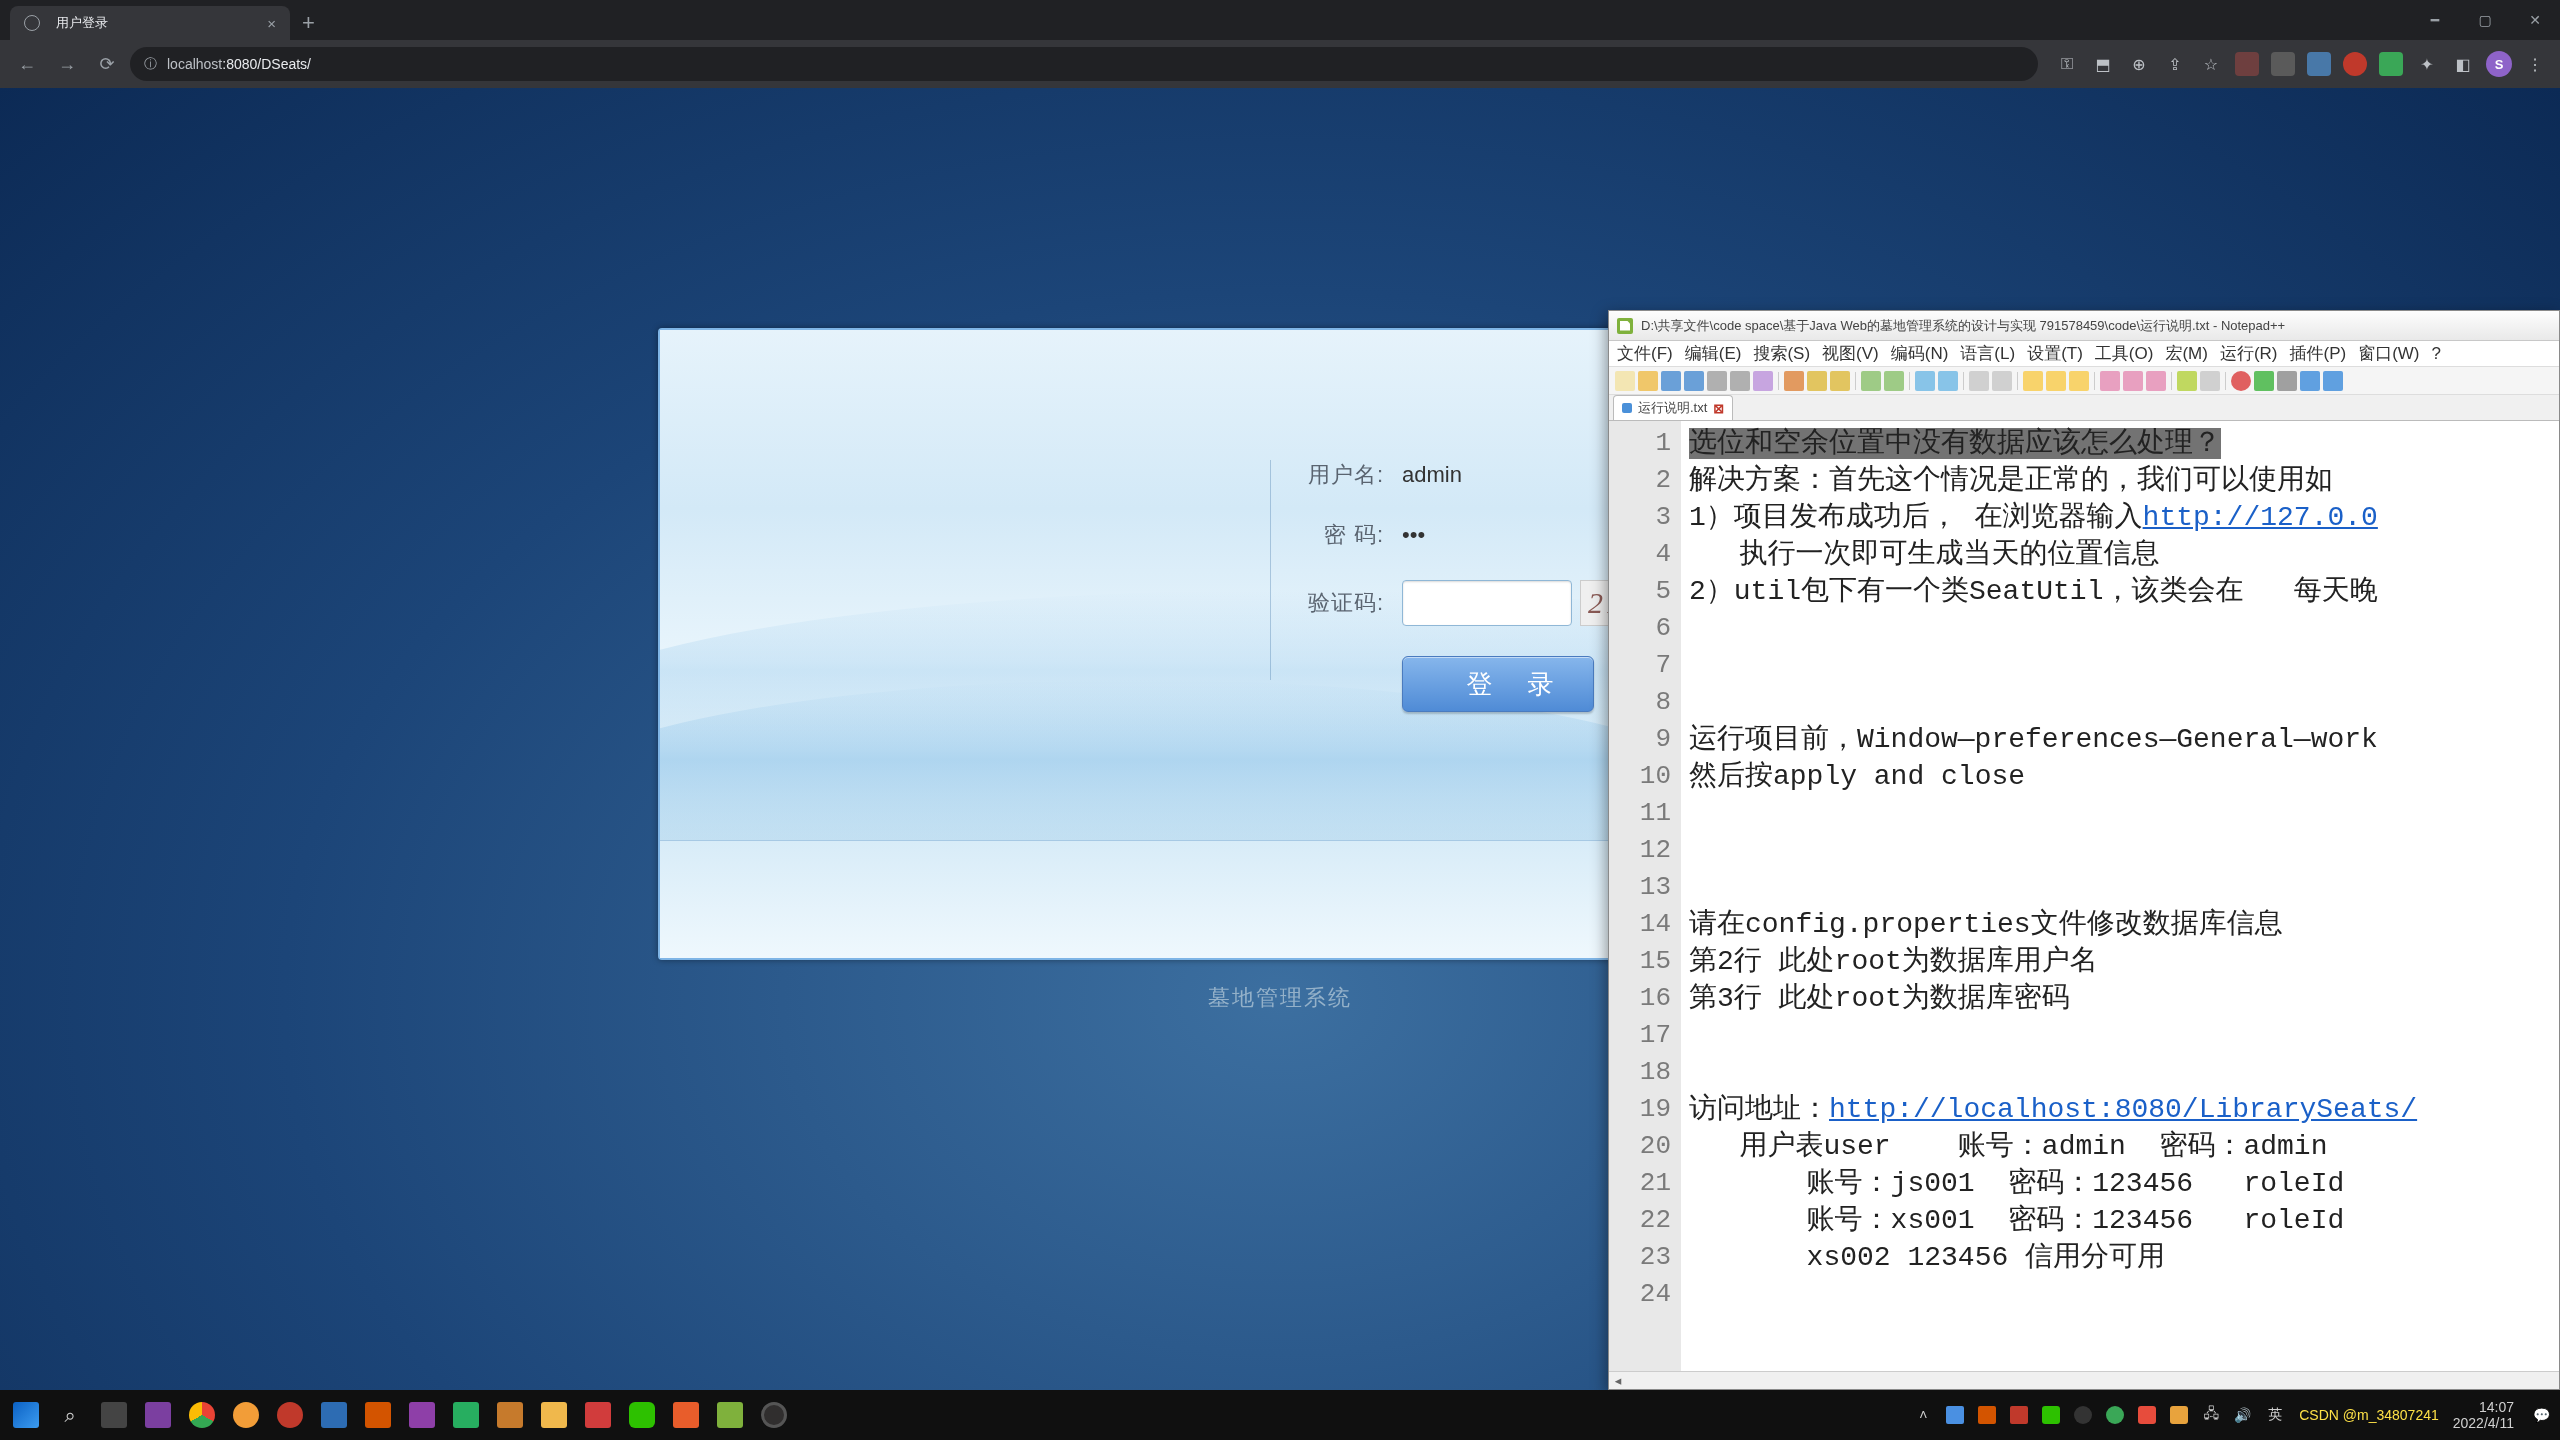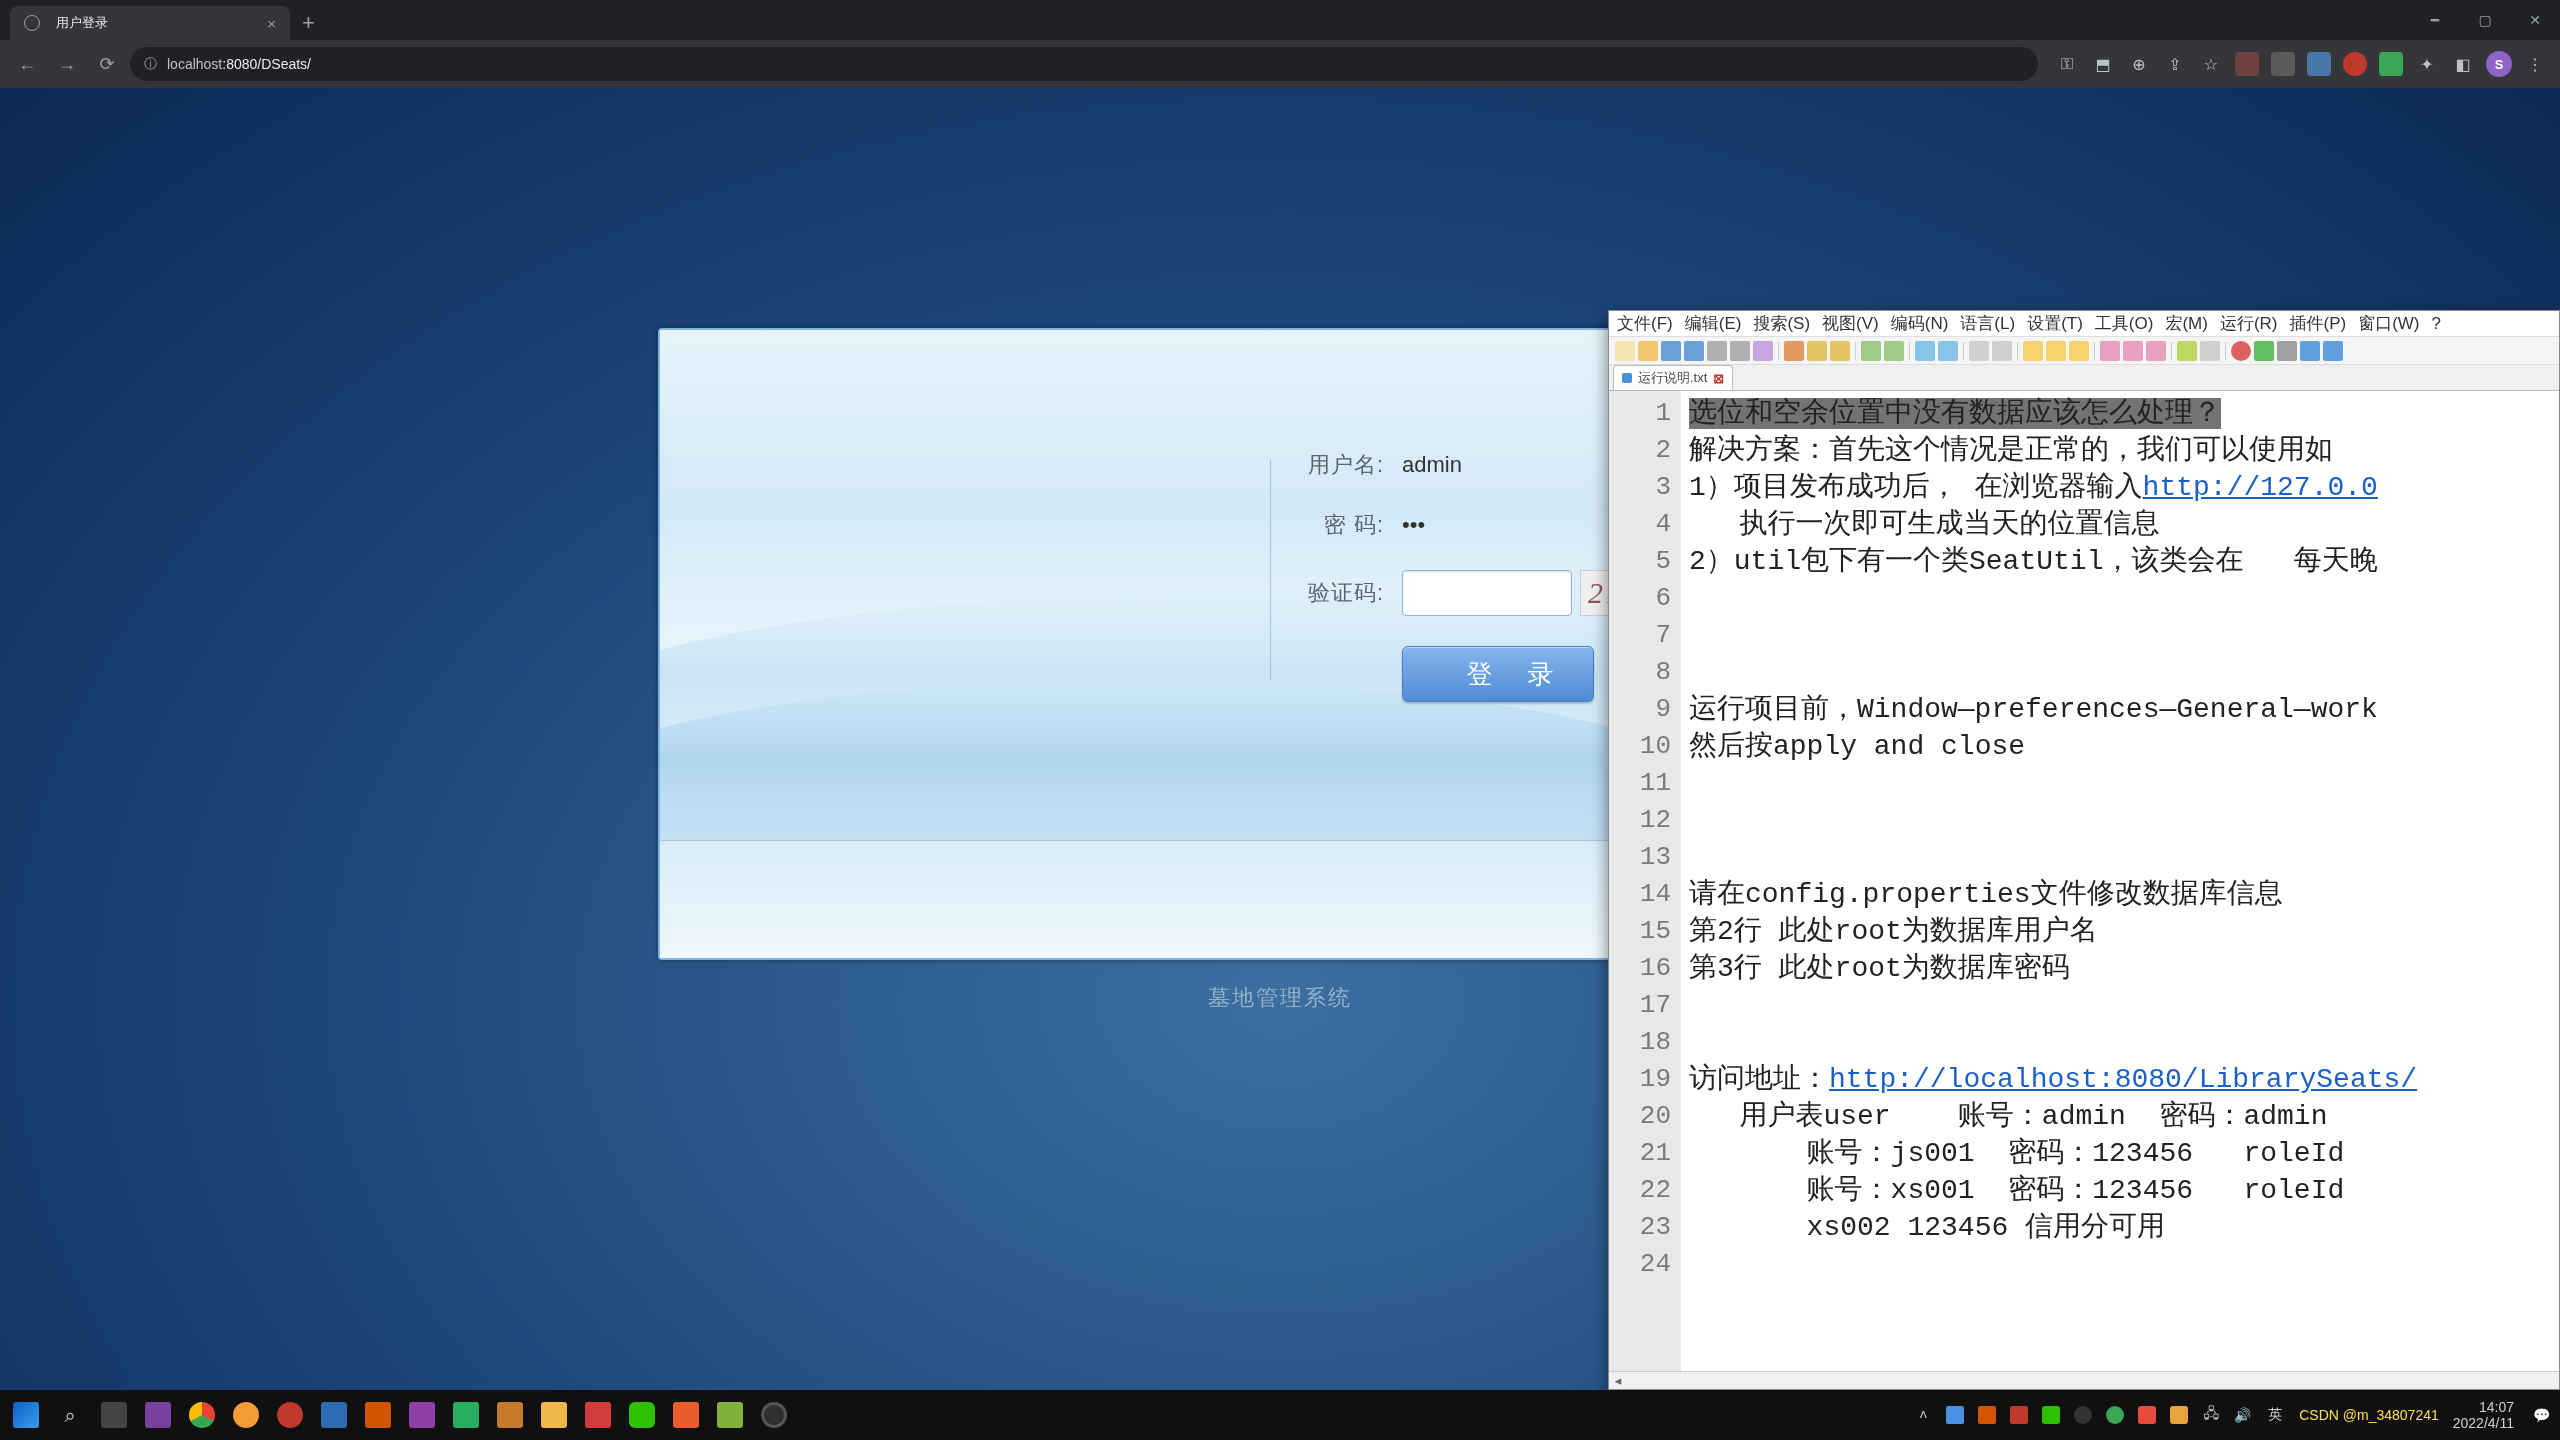--- a/index.html
+++ b/index.html
@@ -30,21 +30,21 @@
 
   .login-box { position: absolute; left: 658px; top: 240px; width: 960px; height: 632px; border: 2px solid #7fb5e6; background: #fff; border-radius: 4px; box-shadow: 0 0 6px rgba(0,0,0,.4); }
   .login-top { height: 510px; background: linear-gradient(to bottom, #e6f3fb 0%, #d3e9f7 35%, #e9f5fc 65%, #c3e0f2 100%); position: relative; overflow: hidden; }
   .wave { position:absolute; left:0; right:0; height:160px; background: linear-gradient(to bottom, rgba(180,220,245,0) 0%, rgba(150,200,235,.6) 50%, rgba(180,220,245,0) 100%); border-radius: 60% 60% 0 0 / 100% 100% 0 0; }
   .wave1 { bottom: 0; transform: scaleX(1.3); }
   .wave2 { bottom: 90px; opacity:.6; transform: scaleX(1.6) translateX(100px); }
   .login-bottom { height: 118px; background: linear-gradient(to bottom, #d8ecf8, #eff8fd); border-top: 1px solid #a7c9e4; }
 
   .vline { position:absolute; top: 130px; bottom: 160px; left: 610px; width:1px; background: rgba(70,120,170,.35); }
 
-  .form { position: absolute; left: 624px; top: 120px; font-size: 22px; color:#5a6470; }
+  .form { position: absolute; left: 624px; top: 130px; font-size: 22px; color:#5a6470; }
   .form-row { display:flex; align-items:center; margin-bottom: 30px; }
   .form-row label { width: 100px; text-align: right; letter-spacing: 1px; }
   .form-row .val { margin-left: 18px; min-width: 160px; color:#333; }
   .captcha-input { height: 46px; width: 170px; border: 1px solid #8fb7d6; border-radius: 4px; box-shadow: inset 0 1px 2px rgba(0,0,0,.15); padding: 0 8px; font-size:20px; }
   .captcha-img { margin-left: 8px; height: 46px; width: 52px; border:1px solid #ccc; background:#efefef; display:flex; align-items:center; justify-content:center; font-family: serif; font-size:30px; color:#8a5a55; letter-spacing:3px; font-style:italic; }
   .login-btn { margin-left: 118px; width: 192px; height: 56px; border: 1px solid #4a7bbf; border-radius: 6px; background: linear-gradient(to bottom, #86b6ec, #4f8bd6); color:#fff; font-size:26px; letter-spacing:14px; text-indent:14px; box-shadow: 0 1px 0 rgba(255,255,255,.5) inset, 0 2px 2px rgba(0,0,0,.2); cursor:pointer;padding-left:24px; }
 
   .page-caption { position:absolute; left:50%; transform:translateX(-50%); top: 895px; color:#94b1c9; font-size:22px; letter-spacing:2px; }
 
   
@@ -163,20 +163,24 @@
         </div>
       </div>
     </div>
     <div class="login-bottom"></div>
   </div>
 
   <div class="page-caption">墓地管理系统</div>
 </div>
 
 <div class="npp">
+  <div class="npp-title">
+    <span class="npp-ico"></span>
+    <span>D:\共享文件\code space\基于Java Web的墓地管理系统的设计与实现 791578459\code\运行说明.txt - Notepad++</span>
+  </div>
   <div class="npp-menu" id="npp-menu">
       <span>文件(F)</span>
       <span>编辑(E)</span>
       <span>搜索(S)</span>
       <span>视图(V)</span>
       <span>编码(N)</span>
       <span>语言(L)</span>
       <span>设置(T)</span>
       <span>工具(O)</span>
       <span>宏(M)</span>

